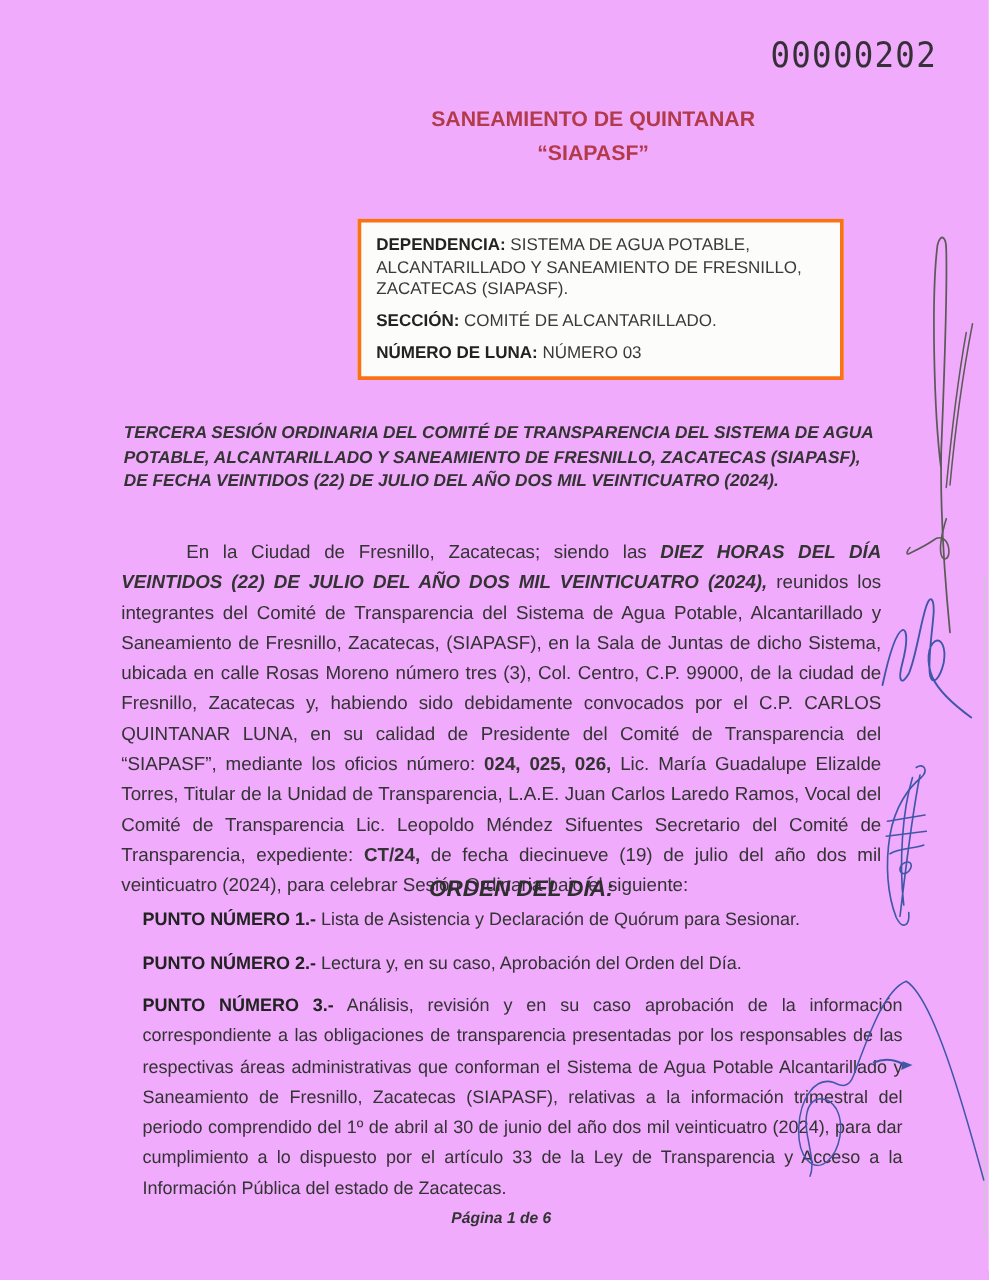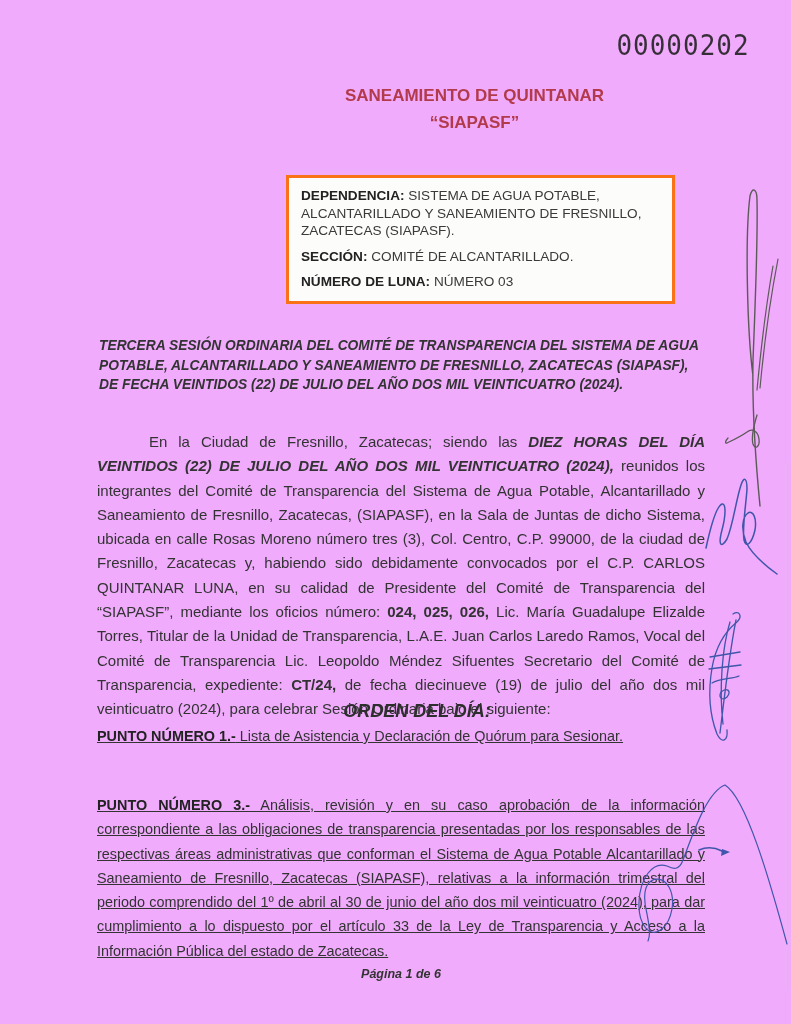--- a/index.html
+++ b/index.html
@@ -35,22 +35,22 @@
   .intro{
     position:absolute;left:97px;top:430px;width:608px;margin:0;
     font-size:15px;line-height:24.3px;text-align:justify;text-indent:52px;
     color:#333;
   }
   .bi{font-style:italic;}
   .orden{
     position:absolute;left:97px;top:685px;width:608px;margin:16px;text-align:center;
     font-weight:bold;font-style:italic;font-size:18px;color:#2e2e2e;
   }
-  .punto{position:absolute;left:97px;width:608px;margin:0;
-    font-size:14.4px;line-height:24.3px;text-align:justify;color:#333;text-decoration:underline;}
+  .punto{position:absolute;left:114px;width:608px;margin:0;
+    font-size:14.4px;line-height:24.3px;text-align:justify;color:#333;}
   .punto b{color:#222;}
   #punto-1{top:724px;}
   #punto-2{top:759px;}
   #punto-3{top:793px;}
   .page-footer{
     position:absolute;left:97px;top:967px;width:608px;text-align:center;
     padding-right:4px;font-style:italic;font-weight:600;font-size:12.5px;color:#333;
   }
   .ink-overlay{position:absolute;left:0;top:0;width:791px;height:1024px;pointer-events:none;}
   .logo-wordmark{
@@ -77,20 +77,21 @@
     <p class="info-row"><b>NÚMERO DE LUNA:</b><span> NÚMERO 03</span></p>
   </div>
 
   <p class="session-heading">TERCERA SESIÓN ORDINARIA DEL COMITÉ DE TRANSPARENCIA DEL SISTEMA DE AGUA POTABLE, ALCANTARILLADO Y SANEAMIENTO DE FRESNILLO, ZACATECAS (SIAPASF), DE FECHA VEINTIDOS (22) DE JULIO DEL AÑO DOS MIL VEINTICUATRO (2024).</p>
 
   <p class="intro"><span>En la Ciudad de Fresnillo, Zacatecas; siendo las </span><b class="bi">DIEZ HORAS DEL DÍA VEINTIDOS (22) DE JULIO DEL AÑO DOS MIL VEINTICUATRO (2024),</b><span> reunidos los integrantes del Comité de Transparencia del Sistema de Agua Potable, Alcantarillado y Saneamiento de Fresnillo, Zacatecas, (SIAPASF), en la Sala de Juntas de dicho Sistema, ubicada en calle Rosas Moreno número tres (3), Col. Centro, C.P. 99000, de la ciudad de Fresnillo, Zacatecas y, habiendo sido debidamente convocados por el C.P. CARLOS QUINTANAR LUNA, en su calidad de Presidente del Comité de Transparencia del “SIAPASF”, mediante los oficios número: </span><b>024, 025, 026,</b><span> Lic. María Guadalupe Elizalde Torres, Titular de la Unidad de Transparencia, L.A.E. Juan Carlos Laredo Ramos, Vocal del Comité de Transparencia Lic. Leopoldo Méndez Sifuentes Secretario del Comité de Transparencia, expediente: </span><b>CT/24,</b><span> de fecha diecinueve (19) de julio del año dos mil veinticuatro (2024), para celebrar Sesión Ordinaria bajo el siguiente:</span></p>
 
   <p class="orden">ORDEN DEL DÍA:</p>
 
   <p class="punto" id="punto-1"><b>PUNTO NÚMERO 1.-</b><span> Lista de Asistencia y Declaración de Quórum para Sesionar.</span></p>
+  <p class="punto" id="punto-2"><b>PUNTO NÚMERO 2.-</b><span> Lectura y, en su caso, Aprobación del Orden del Día.</span></p>
   <p class="punto" id="punto-3"><b>PUNTO NÚMERO 3.-</b><span> Análisis, revisión y en su caso aprobación de la información correspondiente a las obligaciones de transparencia presentadas por los responsables de las respectivas áreas administrativas que conforman el Sistema de Agua Potable Alcantarillado y Saneamiento de Fresnillo, Zacatecas (SIAPASF), relativas a la información trimestral del periodo comprendido del 1º de abril al 30 de junio del año dos mil veinticuatro (2024), para dar cumplimiento a lo dispuesto por el artículo 33 de la Ley de Transparencia y Acceso a la Información Pública del estado de Zacatecas.</span></p>
 
   <div class="page-footer">Página 1 de 6</div>
 
   <svg class="ink-overlay" viewBox="0 0 791 1024">
 
     <line x1="787.5" y1="462" x2="787.5" y2="990" stroke-width="1.2" opacity="0.8" stroke="#c9c9c6"></line>
 
     <path d="M753,376 C747,330 745,235 750,196 C752,187 757,188 757,200 C758,240 755,310 753,360 C752,410 756,465 760,506" fill="none" stroke-width="1.4" stroke-linecap="round" stroke="#5c5a58"></path>
     <path d="M778,259 C770,300 764,345 760,388 M773,266 C766,305 761,348 757,390" fill="none" stroke-width="1.2" stroke-linecap="round" stroke="#5c5a58"></path>

